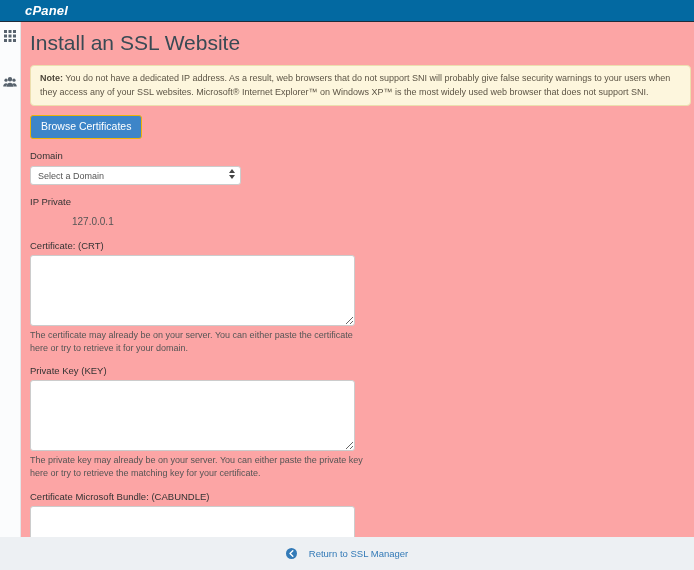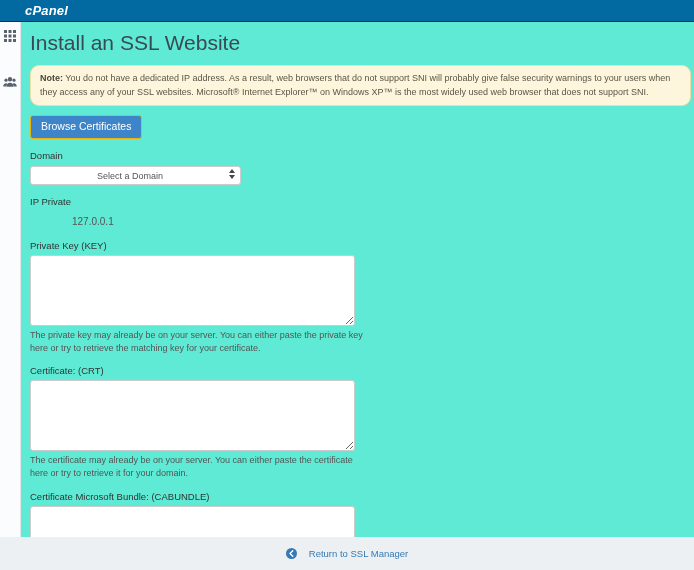--- a/index.html
+++ b/index.html
@@ -40,33 +40,33 @@
     align-items: center;
     gap: 32px;
     flex: 0 0 21px;
   }
   .side-icon { width: 14px; height: 14px; cursor: pointer; }
   .side-icon svg { display: block; }
   
   .content {
     flex: 1;
     padding: 6px 2px 8px 9px;
-    background: #5eead4;
+    background: #fca5a5;
     overflow: hidden;
   }
   h1 {
     font-size: 21px;
     font-weight: 400;
     color: #394a54;
     margin: 3px 0 10px 0;
   }
   .note {
     background: #fdf6dd;
     border: 1px solid #ecdfae;
-    border-radius: 9px;
+    border-radius: 4px;
     padding: 6px 9px;
     font-size: 9px;
     line-height: 1.5;
     color: #5c5445;
     margin-bottom: 9px;
     margin-right: 1px;
   }
   .note strong { color: #4d4639; }
   .btn {
     font-family: "Liberation Sans", sans-serif;
@@ -95,21 +95,20 @@
     appearance: none;
     width: 211px;
     height: 19px;
     font-family: "Liberation Sans", sans-serif;
     font-size: 9px;
     color: #555;
     background: #fff;
     border: 1px solid #ccc;
     border-radius: 3px;
     padding: 0 18px 0 7px;
-    text-align: center;
   }
   .stepper {
     position: absolute;
     right: 6px;
     top: 4px;
     display: flex;
     flex-direction: column;
     align-items: center;
     gap: 2px;
     pointer-events: none;
@@ -217,29 +216,29 @@
           </span>
       </div>
     </div>
 
     <div class="form-group">
       <span class="static-label">IP Private</span>
       <span class="static-value">127.0.0.1</span>
     </div>
 
     <div class="form-group">
+      <label>Certificate: (CRT)</label>
+      <textarea style=""></textarea>
+      <div class="help">The certificate may already be on your server. You can either paste the certificate here or try to retrieve it for your domain.</div>
+    </div>
+
+    <div class="form-group">
       <label>Private Key (KEY)</label>
       <textarea style=""></textarea>
       <div class="help">The private key may already be on your server. You can either paste the private key here or try to retrieve the matching key for your certificate.</div>
-    </div>
-
-    <div class="form-group">
-      <label>Certificate: (CRT)</label>
-      <textarea style=""></textarea>
-      <div class="help">The certificate may already be on your server. You can either paste the certificate here or try to retrieve it for your domain.</div>
     </div>
 
     <div class="form-group">
       <label>Certificate Microsoft Bundle: (CABUNDLE)</label>
       <textarea style=""></textarea>
 
     </div>
 
     
   </main>

